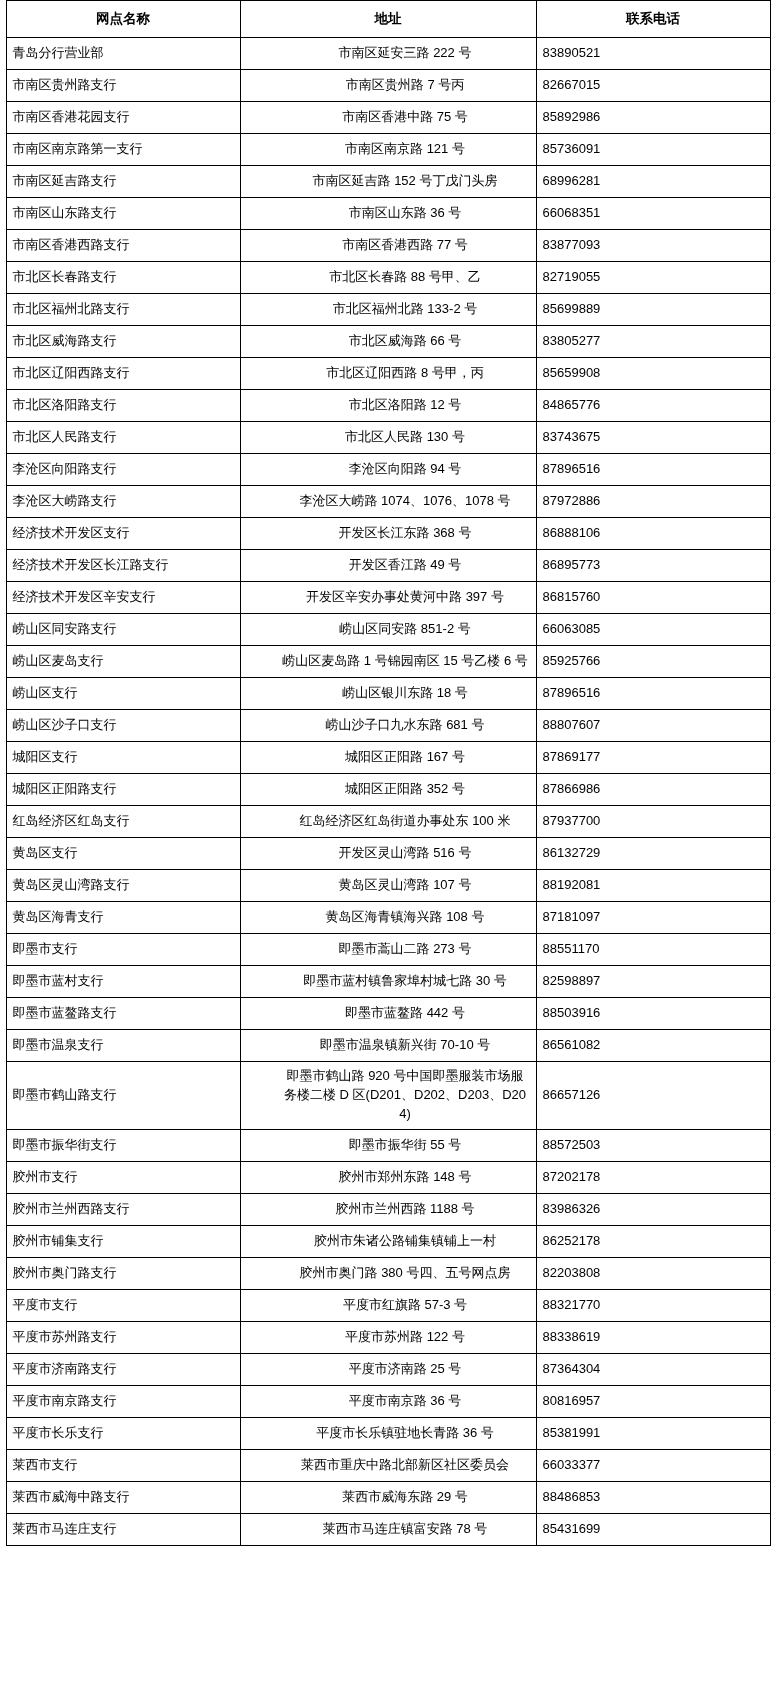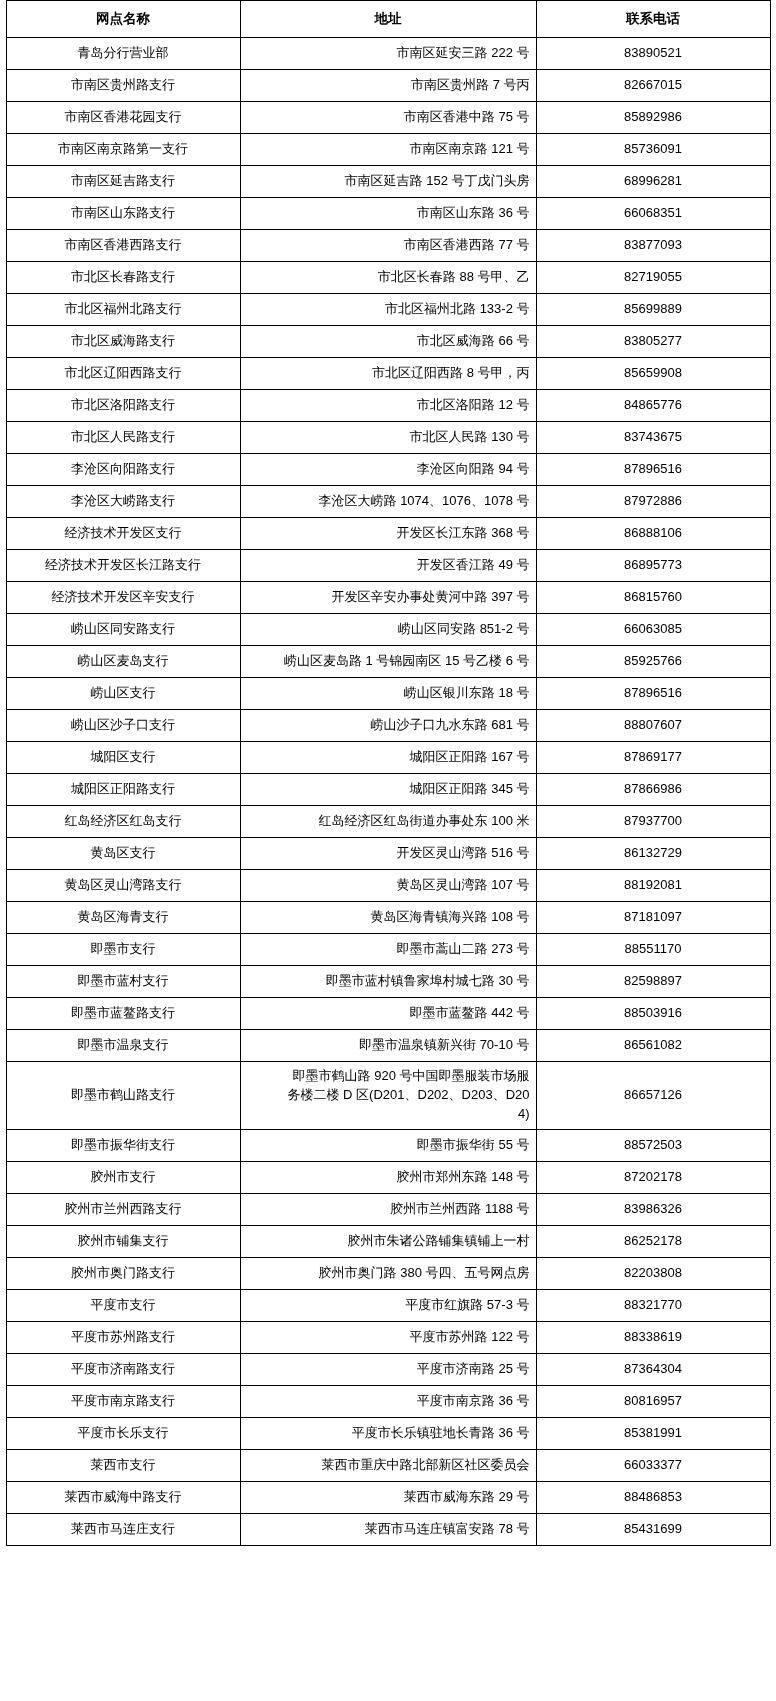--- a/index.html
+++ b/index.html
@@ -36,29 +36,29 @@
     line-height: 1.45;
     word-break: break-all;
   }
   table.branch-table thead th {
     text-align: center;
     font-weight: bold;
     font-size: 13.5px;
     height: 26px;
   }
   table.branch-table td.name {
+    text-align: left;
+    height: 21px;
+  }
+  table.branch-table td.addr {
     text-align: center;
-    height: 21px;
-  }
-  table.branch-table td.addr {
-    text-align: right;
     padding-left: 40px;
   }
   table.branch-table td.tel {
-    text-align: center;
+    text-align: left;
   }
 </style>
 </head>
 <body>
 
 <div class="sheet">
   <table class="branch-table">
     <colgroup>
       <col class="c-name">
       <col class="c-addr">
@@ -182,21 +182,21 @@
           <td class="addr">崂山沙子口九水东路 681 号</td>
           <td class="tel">88807607</td>
         </tr>
         <tr>
           <td class="name">城阳区支行</td>
           <td class="addr">城阳区正阳路 167 号</td>
           <td class="tel">87869177</td>
         </tr>
         <tr>
           <td class="name">城阳区正阳路支行</td>
-          <td class="addr">城阳区正阳路 345 号</td>
+          <td class="addr">城阳区正阳路 352 号</td>
           <td class="tel">87866986</td>
         </tr>
         <tr>
           <td class="name">红岛经济区红岛支行</td>
           <td class="addr">红岛经济区红岛街道办事处东 100 米</td>
           <td class="tel">87937700</td>
         </tr>
         <tr>
           <td class="name">黄岛区支行</td>
           <td class="addr">开发区灵山湾路 516 号</td>

